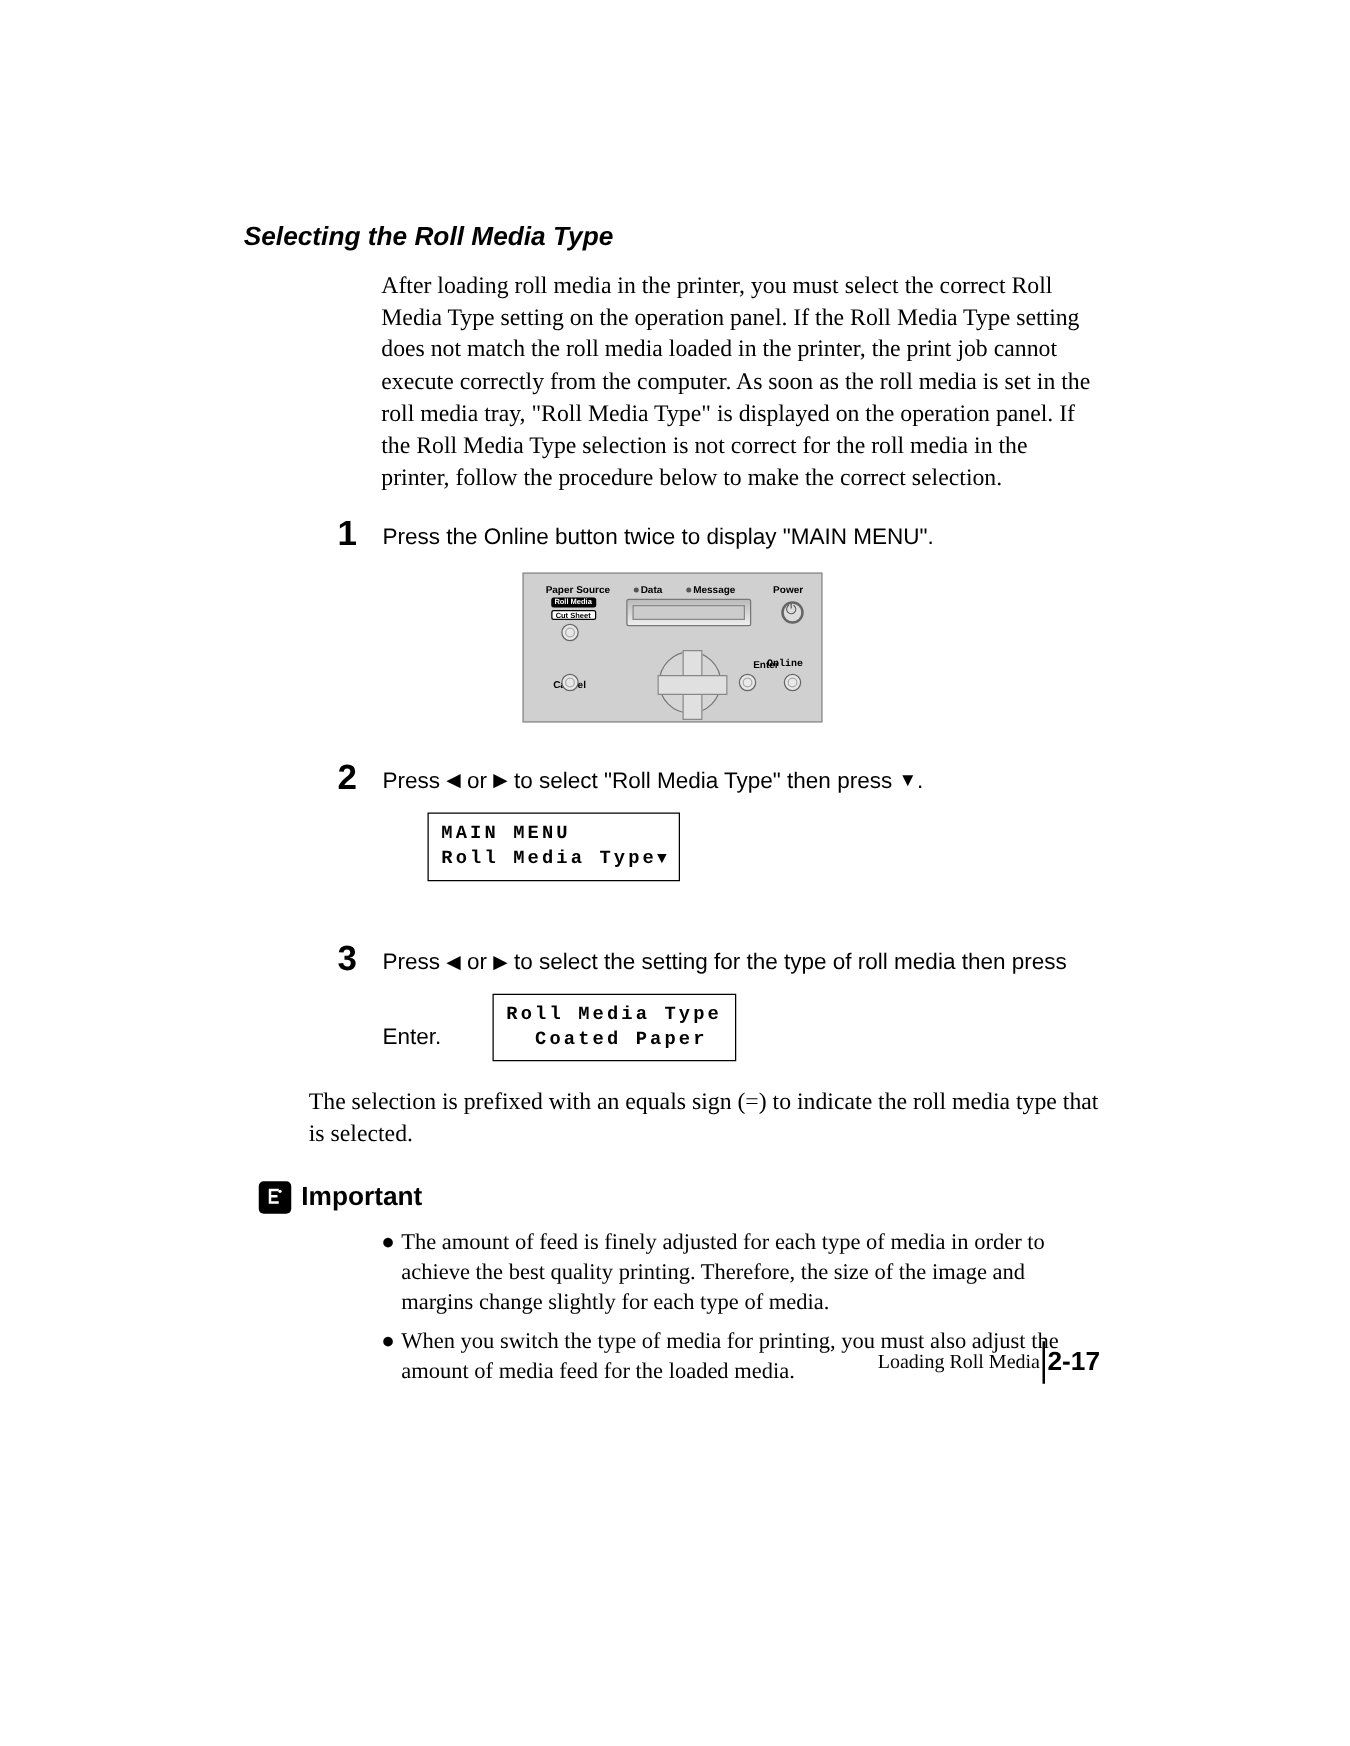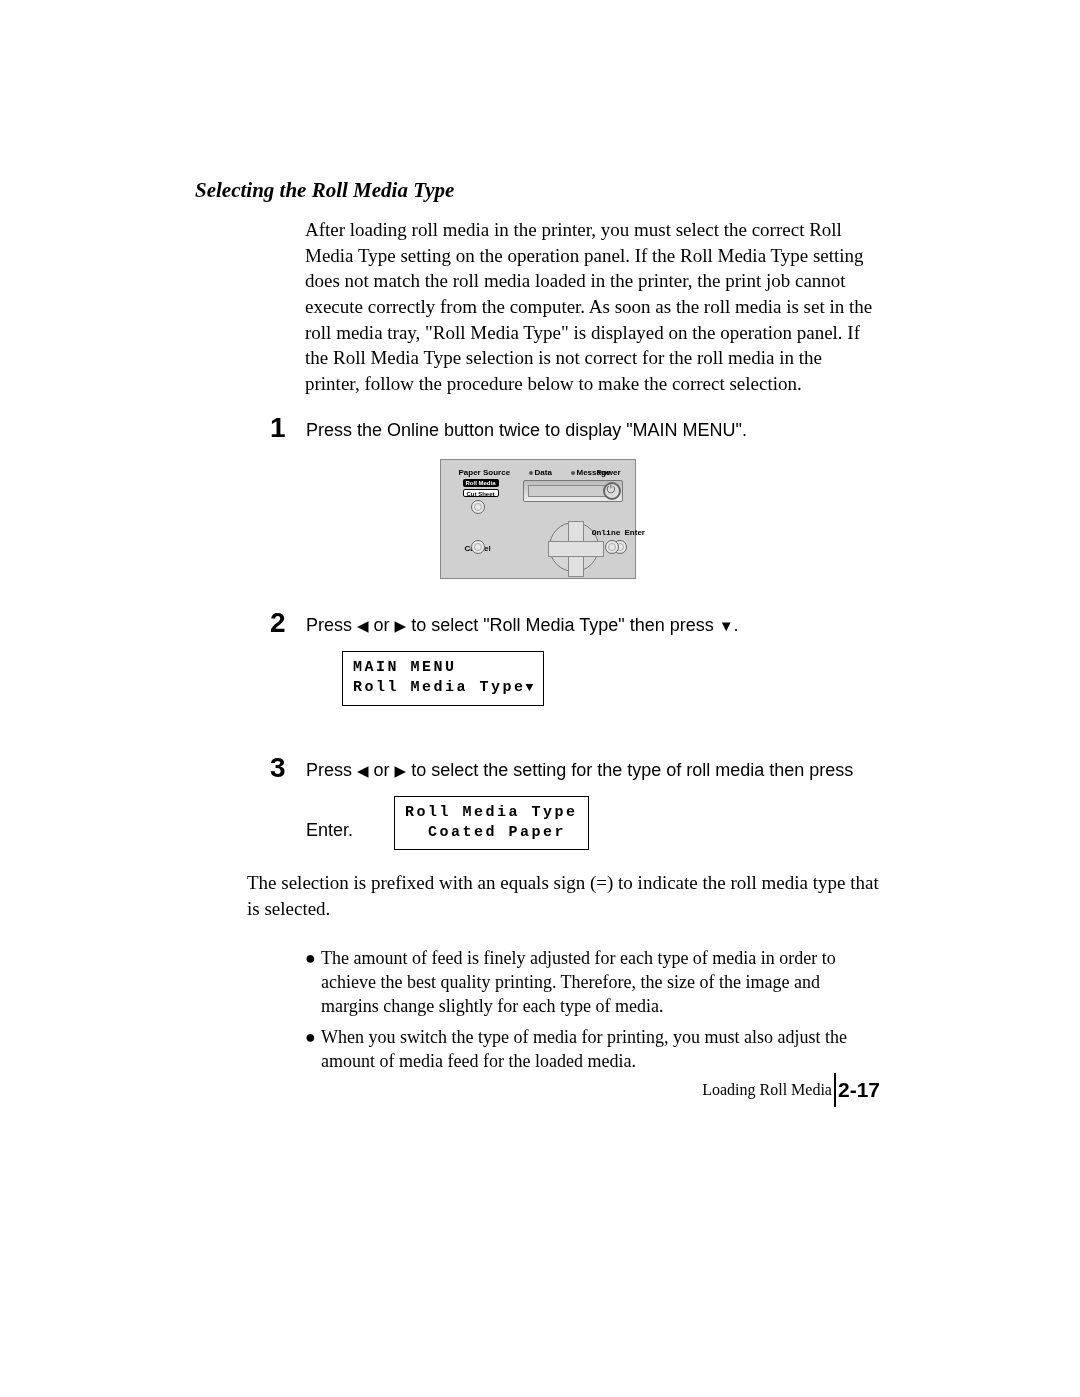--- a/index.html
+++ b/index.html
@@ -8,21 +8,21 @@
       font-family: "Times New Roman", Times, serif;
       width: 1080px;
       height: 1397px;
       position: relative;
       color: #000;
     }
     .page {
       padding: 178px 200px 60px 195px;
     }
     .section-title {
-      font-family: Liberation Serif, serif;
+      font-family: Liberation Sans, sans-serif;
       font-weight: bold;
       font-style: italic;
       font-size: 21px;
       margin-bottom: 14px;
     }
     .intro {
       margin-left: 110px;
       font-size: 19px;
       line-height: 1.35;
       margin-bottom: 18px;
@@ -46,21 +46,21 @@
       font-family: Arial, Helvetica, sans-serif;
       font-size: 18px;
       line-height: 1.35;
       padding-top: 4px;
     }
     .step-body .tri {
       font-size: 15px;
       vertical-align: middle;
     }
     .panel-fig {
-      width: 196px;
+      width: 240px;
       height: 120px;
       margin: 12px auto 30px auto;
       background: #d0d0d0;
       border: 1px solid #888;
       position: relative;
       font-family: Arial, Helvetica, sans-serif;
     }
     .panel-fig .lbl { position: absolute; font-size: 8px; font-weight: bold; }
     .panel-fig .led { width: 4px; height: 4px; border-radius: 50%; background: #555; display: inline-block; margin-right: 2px; vertical-align: middle; }
     .panel-fig .lcd {
@@ -220,20 +220,29 @@
     <div class="step-num">3</div>
     <div class="step-body">
       <span>Press </span><span class="tri">◀</span><span> or </span><span class="tri">▶</span><span> to select the setting for the type of roll media then press Enter.</span>
       <div class="lcd-box"><span>Roll Media Type</span>
 <span>  Coated Paper</span></div>
     </div>
   </div>
 
   <p class="note">The selection is prefixed with an equals sign (=) to indicate the roll media type that is selected.</p>
 
+  <div class="important-row">
+    <div class="imp-icon">
+      <svg width="16" height="16" viewBox="0 0 16 16">
+          <path d="M3 1h8v2H5v3h5v2H5v3h6v2H3z" fill="#fff"></path>
+          <circle cx="12" cy="3" r="1.3" fill="#fff"></circle>
+        </svg>
+    </div>
+    <div class="imp-label">Important</div>
+  </div>
 
   <div class="bullet-list">
     <div class="bullet-item">
       <span class="bullet-dot">●</span>
       <span>The amount of feed is finely adjusted for each type of media in order to achieve the best quality printing. Therefore, the size of the image and margins change slightly for each type of media.</span>
     </div>
     <div class="bullet-item">
       <span class="bullet-dot">●</span>
       <span>When you switch the type of media for printing, you must also adjust the amount of media feed for the loaded media.</span>
     </div>

